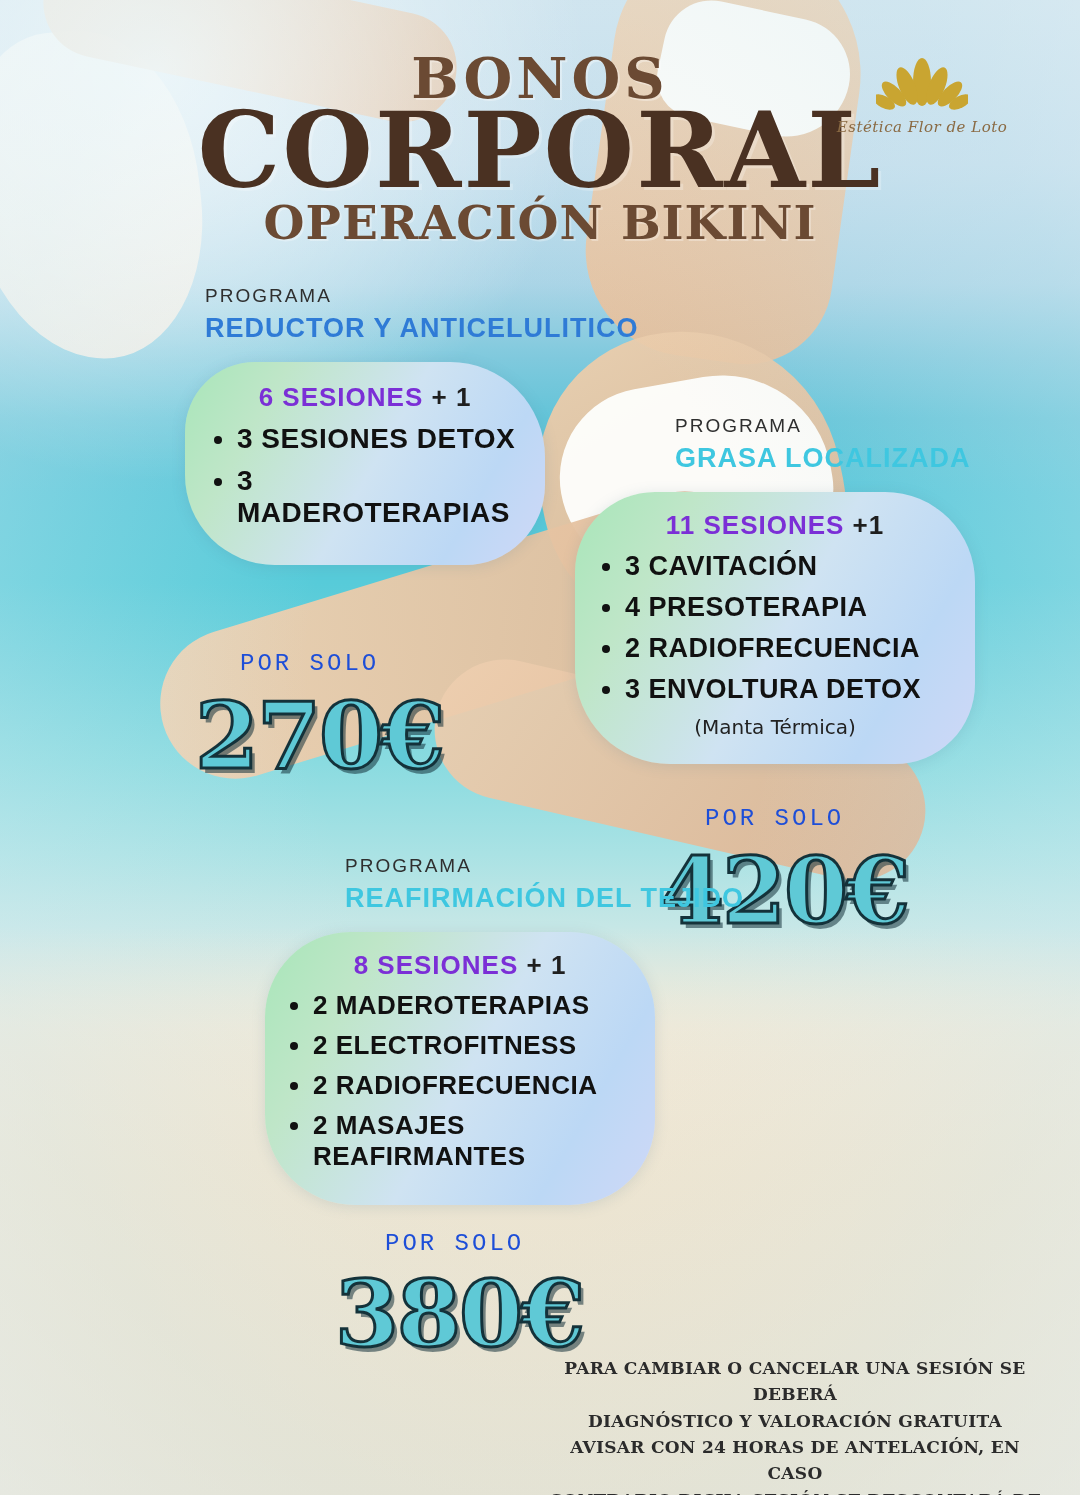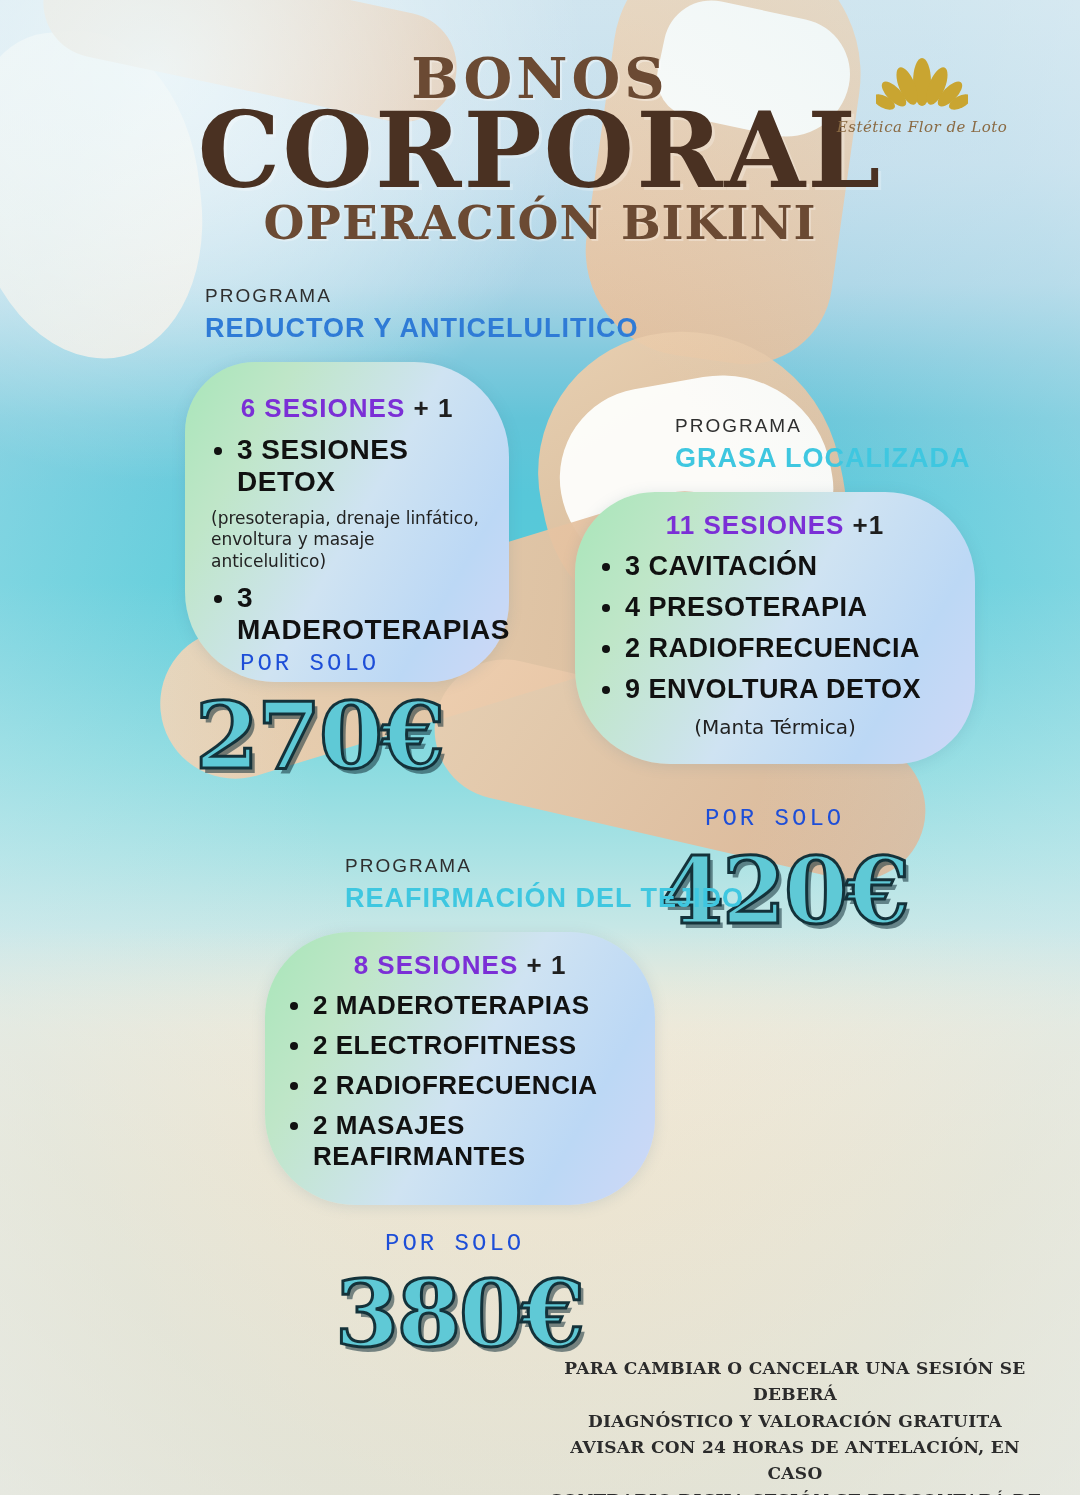--- a/index.html
+++ b/index.html
@@ -194,21 +194,21 @@
     font-size:92px;
     color:#5fc9d6;
     -webkit-text-stroke:3px #14323a;
     text-shadow:4px 5px 0 rgba(20,50,58,.55);
     letter-spacing:-2px;
     line-height:1;
   }
 
   
   #block1{position:absolute;left:205px;top:285px;width:520px;}
-  #block1 .blob{width:324px;margin-left:-20px;margin-top:18px;padding:31px 26px 26px;box-sizing:border-box;border-radius:70px 95px 80px 90px;}
+  #block1 .blob{width:360px;margin-left:-20px;margin-top:18px;padding:20px 26px 26px;box-sizing:border-box;border-radius:70px 95px 80px 90px;}
   #porsolo1{position:absolute;left:240px;top:650px;}
   #price1{position:absolute;left:195px;top:690px;}
 
   
   #block2{position:absolute;left:675px;top:415px;width:400px;}
   #block2 .blob{width:400px;margin-left:-100px;margin-top:18px;padding:18px 24px 24px;box-sizing:border-box;border-radius:80px 90px 80px 95px;}
   #block2 ul.items li{font-size:27px;}
   #porsolo2{position:absolute;left:705px;top:805px;}
   #price2{position:absolute;left:660px;top:845px;text-align:right;}
 
@@ -273,41 +273,40 @@
   <div id="block1">
     <div class="prog-label">PROGRAMA</div>
     <div class="prog-sub" style="color:#2F7BD6">REDUCTOR Y ANTICELULITICO</div>
     <div class="blob">
       <div class="sesiones">
         <span>6 SESIONES</span><span class="plus"> + 1</span>
       </div>
       <ul class="items">
         <li>3 SESIONES DETOX</li>
       </ul>
-      <div class="note">(presoterapia, drenaje linfático, envoltura y masaje anticelulitico)</div>
       <ul class="items">
         <li>3 MADEROTERAPIAS</li>
       </ul>
     </div>
   </div>
   <div class="porsolo" id="porsolo1">POR SOLO</div>
   <div class="price" id="price1">270€</div>
 
   <div id="block2">
     <div class="prog-label">PROGRAMA</div>
     <div class="prog-sub" style="color:#3FC7E0">GRASA LOCALIZADA</div>
     <div class="blob">
       <div class="sesiones">
         <span>11 SESIONES</span><span class="plus"> +1</span>
       </div>
       <ul class="items">
         <li>3 CAVITACIÓN</li>
         <li>4 PRESOTERAPIA</li>
         <li>2 RADIOFRECUENCIA</li>
-        <li>9 ENVOLTURA DETOX</li>
+        <li>3 ENVOLTURA DETOX</li>
       </ul>
       <div class="note" style="text-align:center;font-size:20px;">(Manta Térmica)</div>
     </div>
   </div>
   <div class="porsolo" id="porsolo2">POR SOLO</div>
   <div class="price" id="price2">420€</div>
 
   <div id="block3">
     <div class="prog-label">PROGRAMA</div>
     <div class="prog-sub" style="color:#3FC7E0">REAFIRMACIÓN DEL TEJIDO</div>

